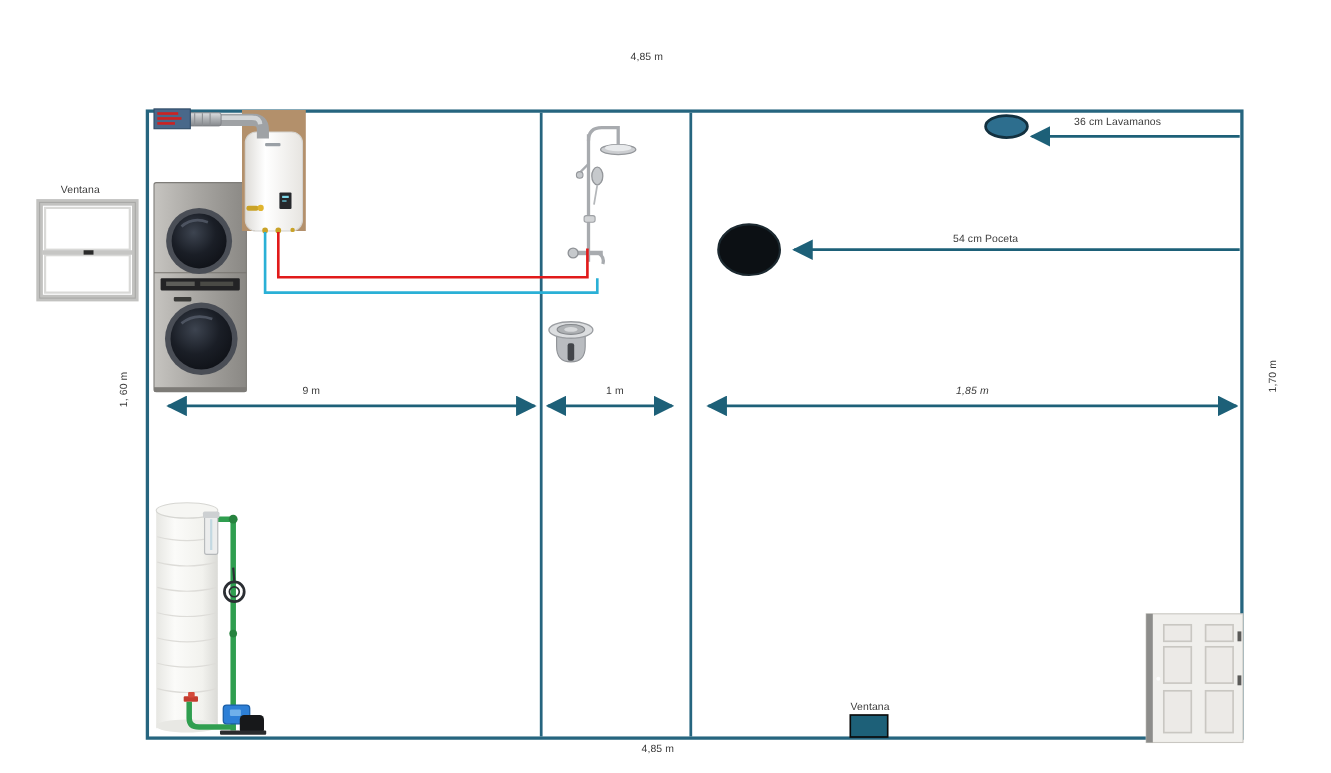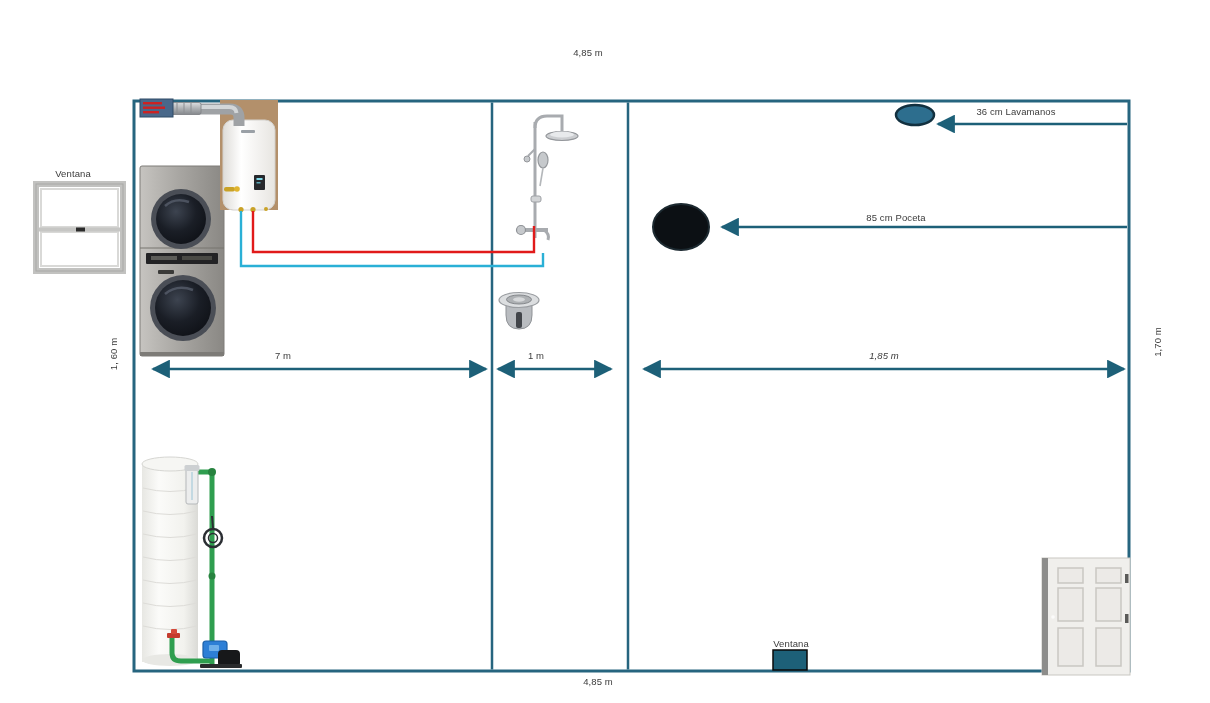--- a/index.html
+++ b/index.html
@@ -189,21 +189,21 @@
       <circle cx="1053" cy="601" r="1.8" fill="#fbfbfa"></circle>
       <rect x="1125" y="558" width="3.5" height="9" fill="#5a5a58"></rect>
       <rect x="1125" y="598" width="3.5" height="9" fill="#5a5a58"></rect>
     </g>
   </svg>
 
   <div class="lbl" style="left:588px; top:37px;">4,85 m</div>
   <div class="lbl" style="left:598px; top:666px;">4,85 m</div>
   <div class="lbl v" style="left:114px; top:338px;">1, 60 m</div>
   <div class="lbl v" style="left:1158px; top:326px;">1,70 m</div>
-  <div class="lbl" style="left:283px; top:340px;">7 m</div>
-  <div class="lbl" style="left:536px; top:340px;">1 m</div>
+  <div class="lbl" style="left:283px; top:340px;">9 m</div>
+  <div class="lbl" style="left:559px; top:340px;">1 m</div>
   <div class="lbl" style="left:884px; top:340px;font-style:italic;">1,85 m</div>
   <div class="lbl" style="left:1016px; top:96px;">36 cm Lavamanos</div>
-  <div class="lbl" style="left:896px; top:202px;">85 cm Poceta</div>
+  <div class="lbl" style="left:896px; top:202px;">54 cm Poceta</div>
   <div class="lbl" style="left:73px; top:158px;">Ventana</div>
   <div class="lbl" style="left:791px; top:628px;">Ventana</div>
 
 </div>
 
 </body></html>

